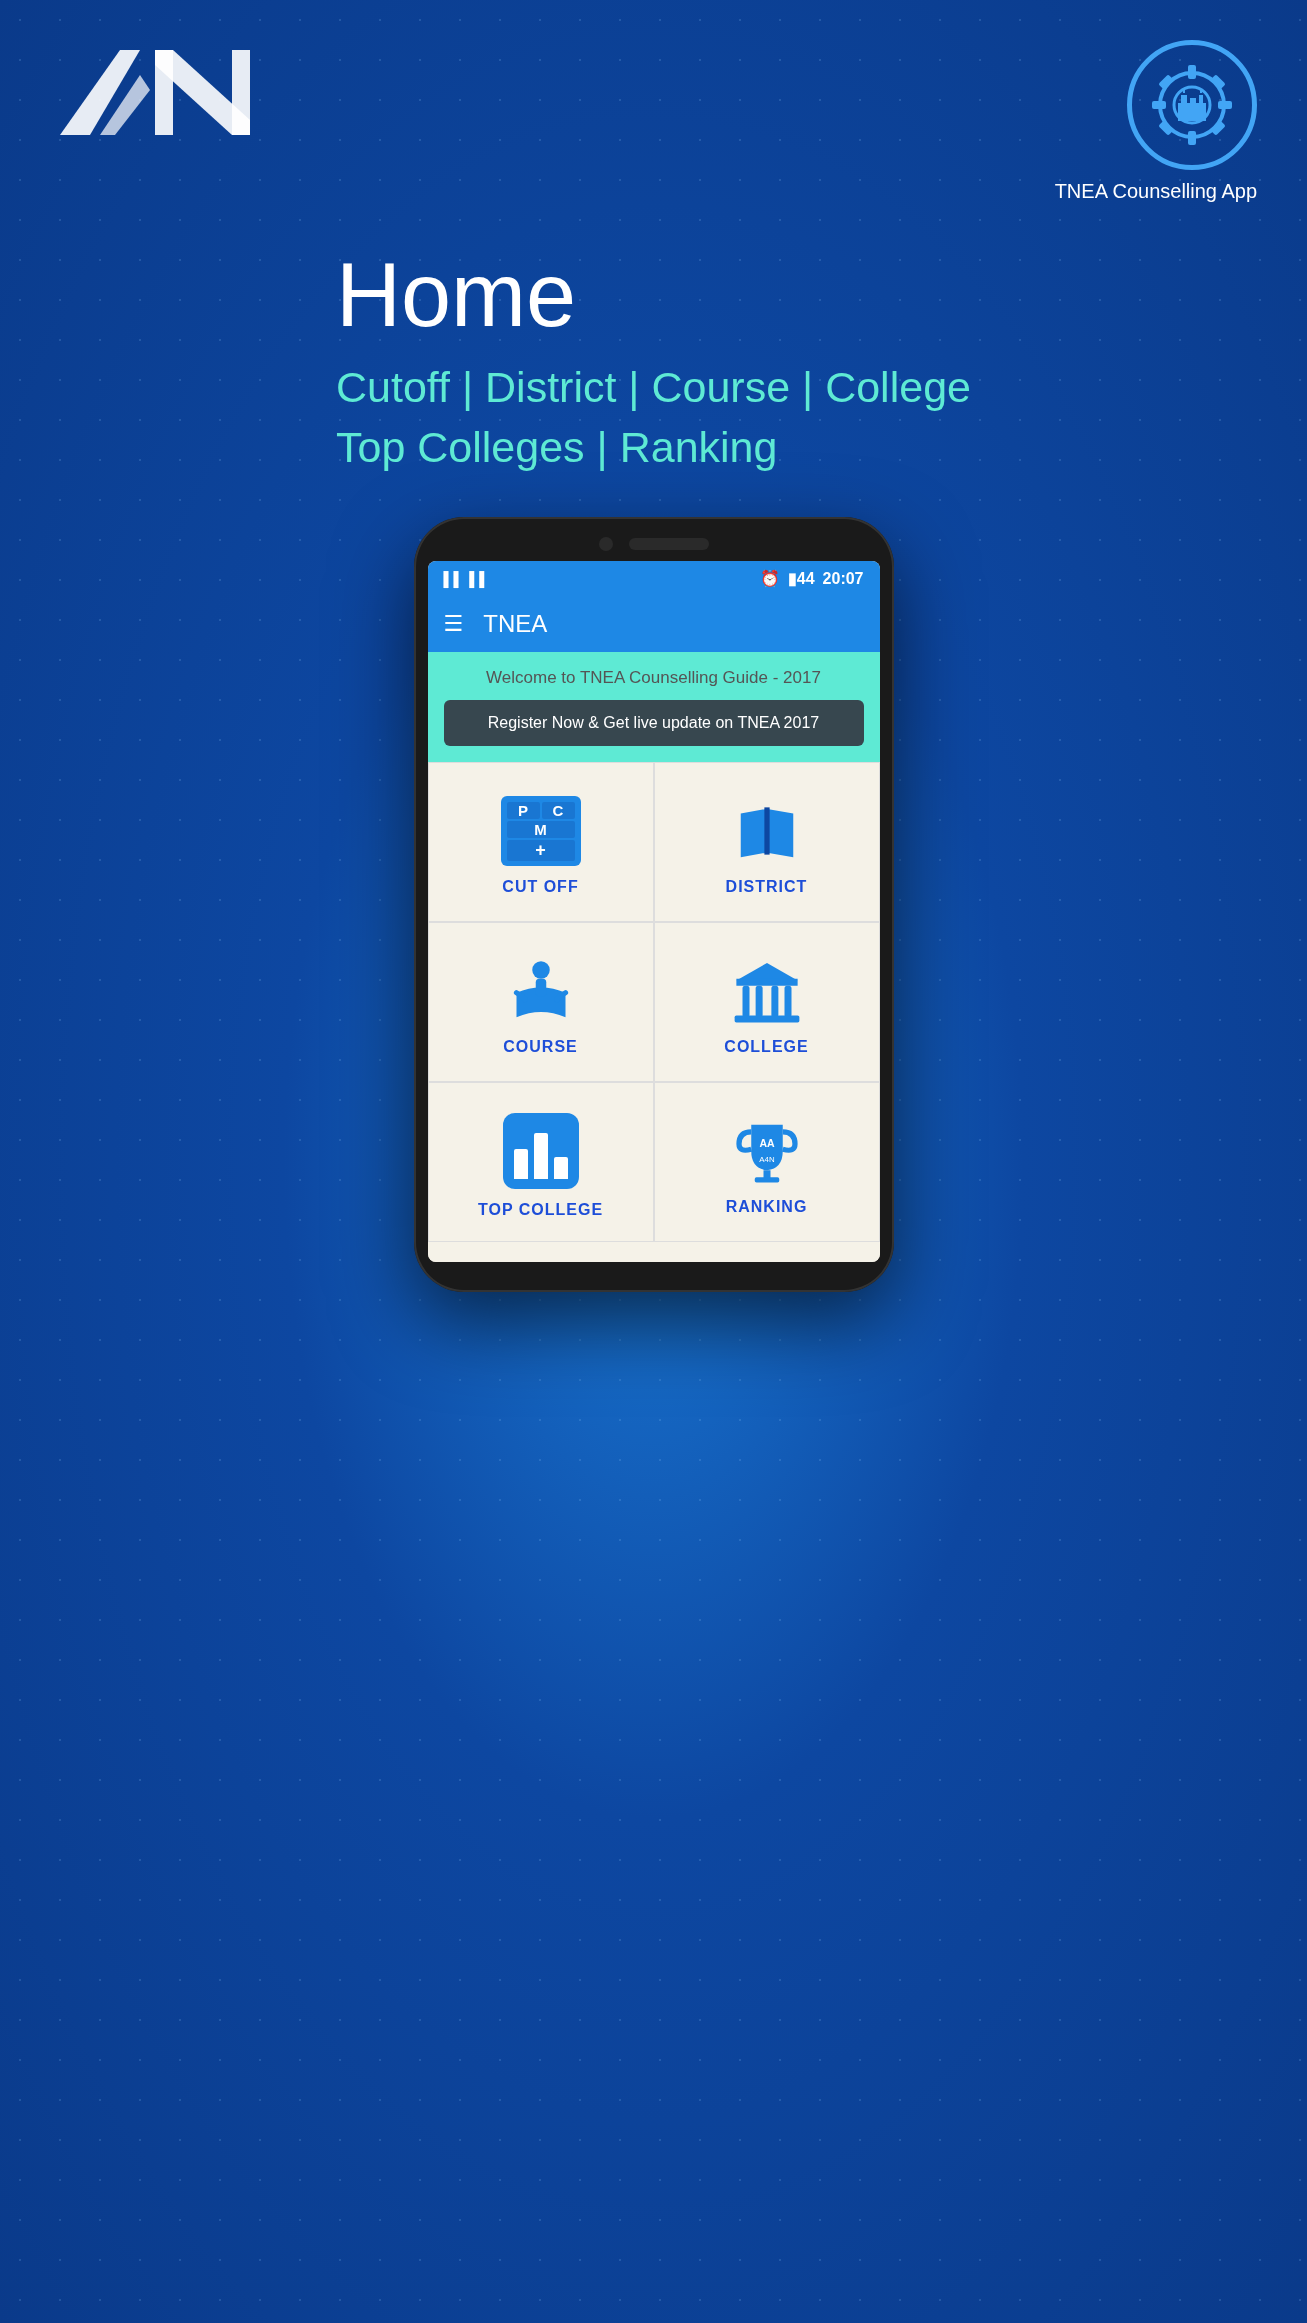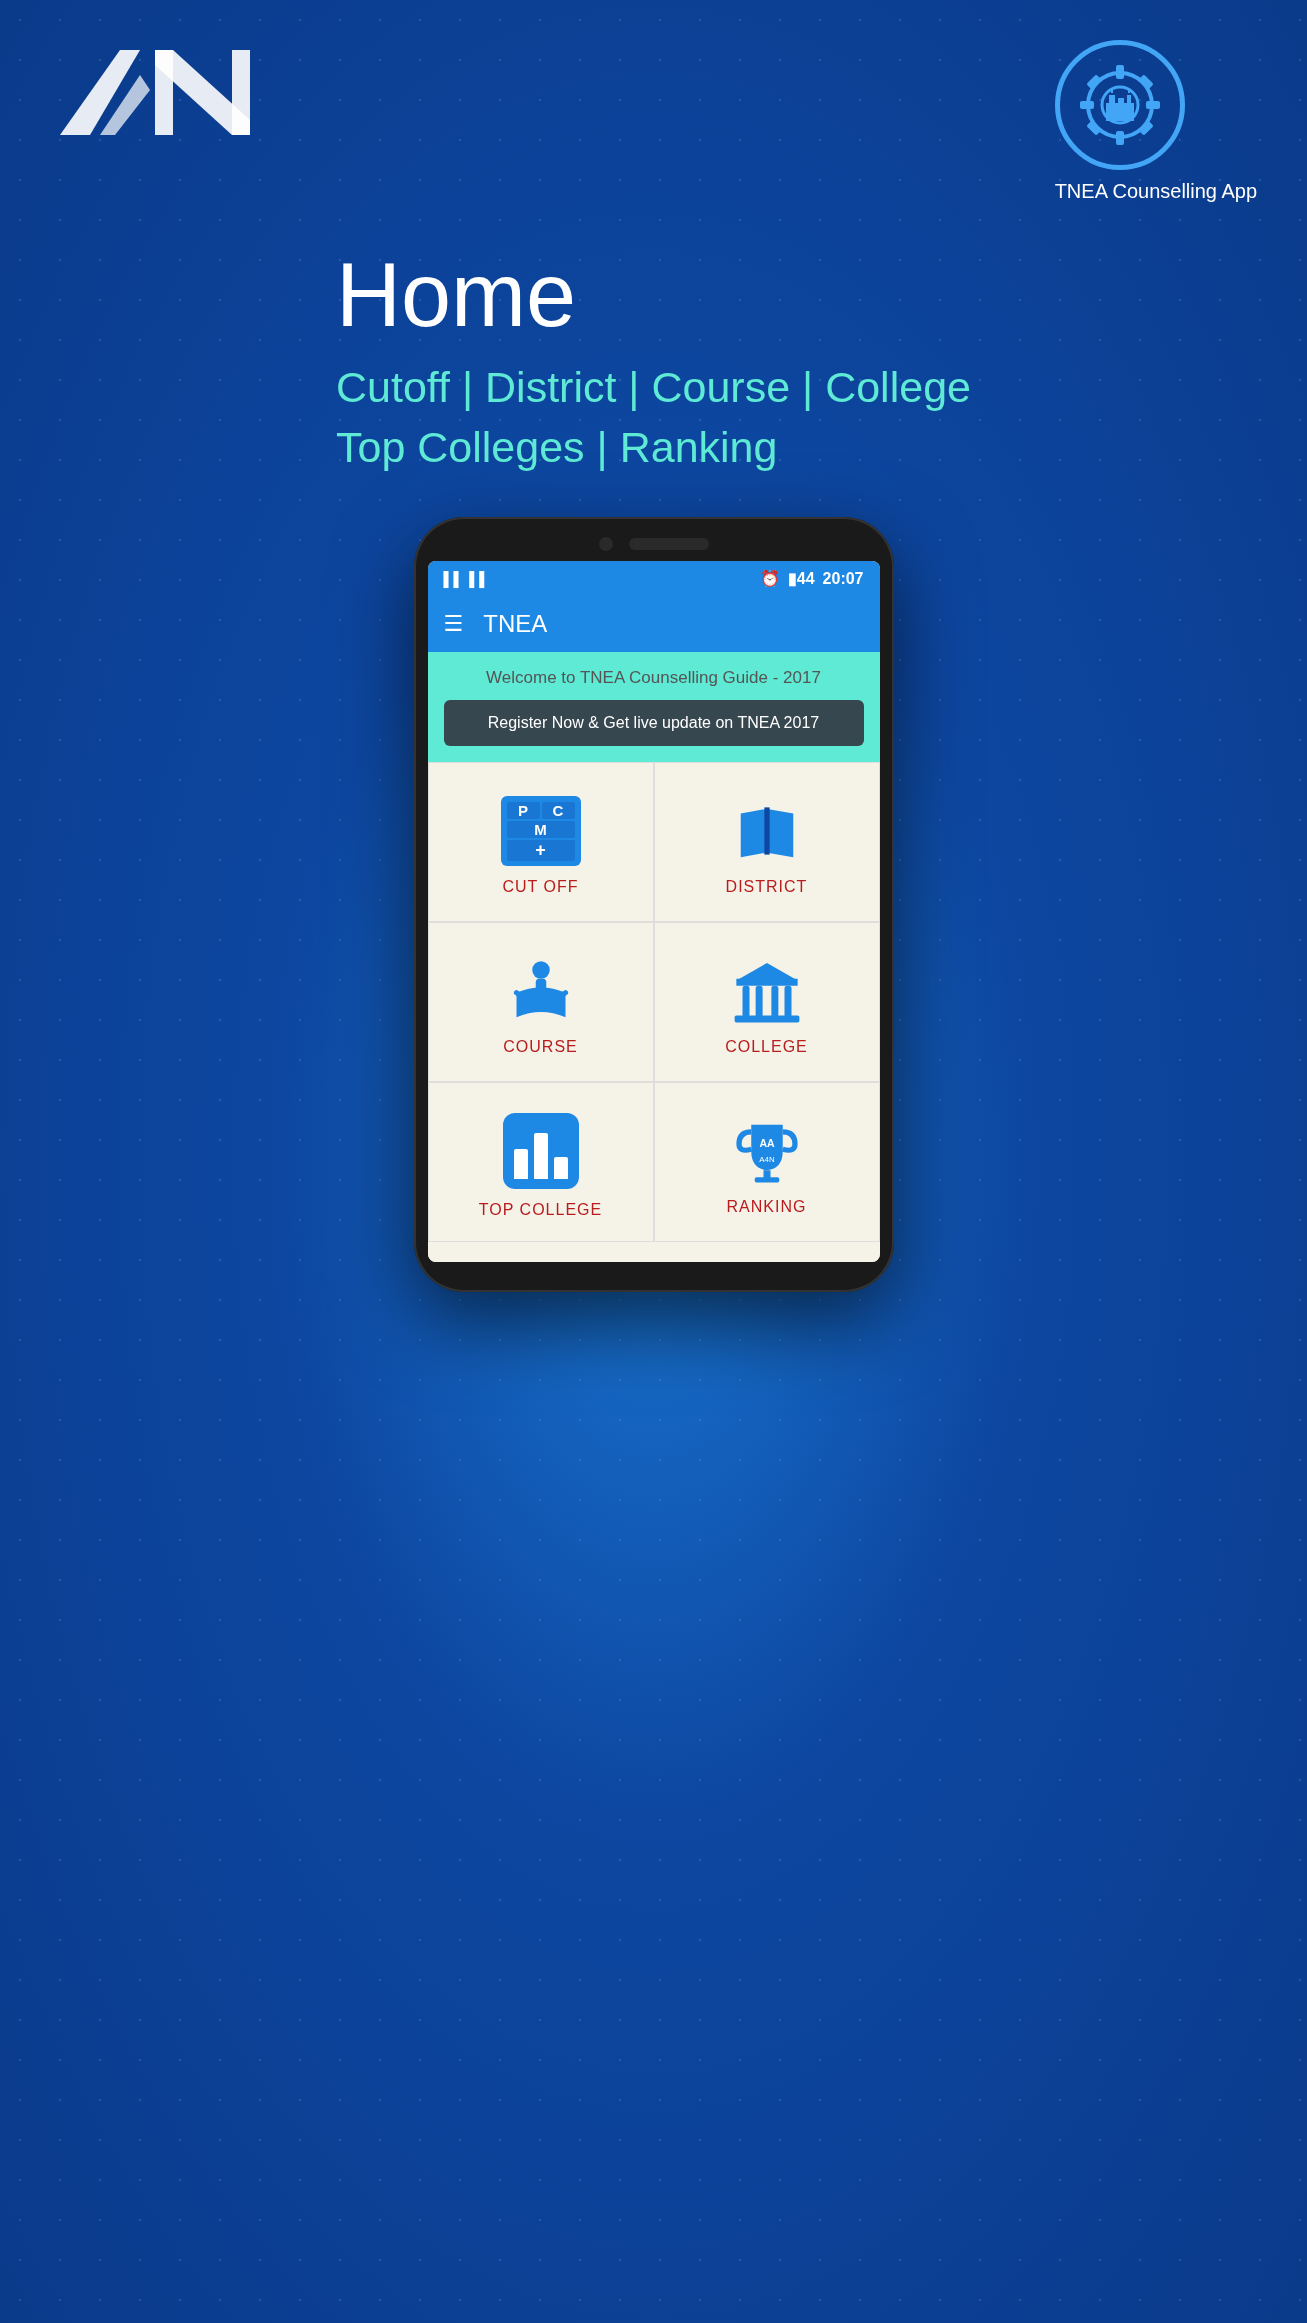--- a/index.html
+++ b/index.html
@@ -60,21 +60,21 @@
       font-weight: 900;
       color: white;
       letter-spacing: -4px;
       font-style: italic;
       line-height: 1;
     }
 
     .logo-right {
       display: flex;
       flex-direction: column;
-      align-items: flex-start;
+      align-items: flex-end;
       gap: 8px;
     }
 
     .gear-circle {
       width: 130px;
       height: 130px;
       border: 5px solid #42A5F5;
       border-radius: 50%;
       display: flex;
       align-items: center;
@@ -246,23 +246,23 @@
     }
 
     .menu-icon {
       margin-bottom: 12px;
       display: flex;
       align-items: center;
       justify-content: center;
     }
 
     .menu-label {
-      color: #b91c1c;
+      color: #1d4ed8;
       font-size: 16px;
-      font-weight: 400;
+      font-weight: 700;
       letter-spacing: 1px;
     }
 
     
     .cutoff-grid {
       background: #1E88E5;
       border-radius: 6px;
       width: 80px;
       height: 70px;
       display: grid;

